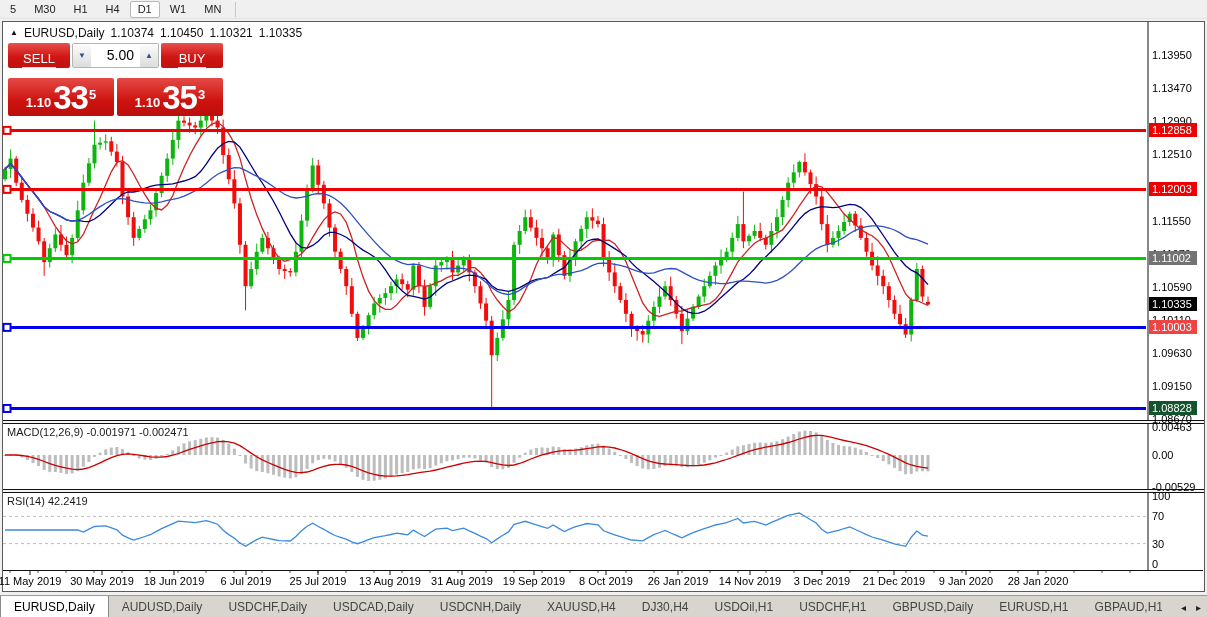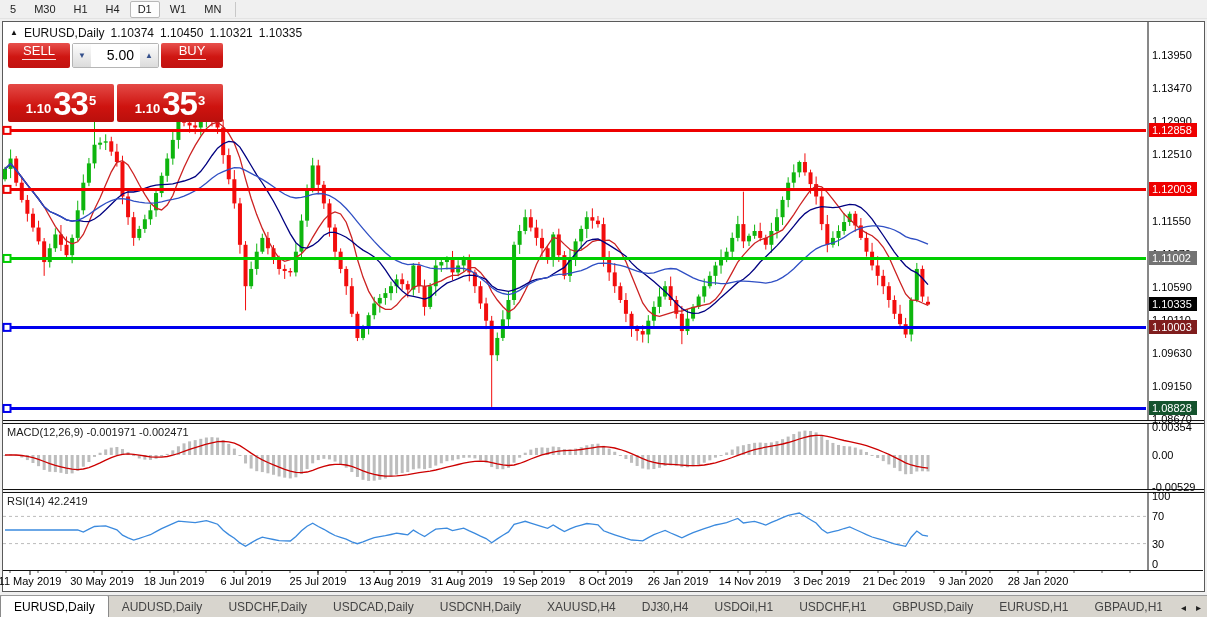--- a/index.html
+++ b/index.html
@@ -20,28 +20,28 @@
   #chart-svg { position:absolute; left:0; top:0; width:1207px; height:617px; pointer-events:none; }
 
   #ohlc-header { position:absolute; left:10px; top:26px; font-size:12px; color:#111;
     display:flex; gap:6px; align-items:center; white-space:nowrap; }
   #ohlc-header .tri { font-size:8px; position:relative; top:-1px; }
 
   
   #trade-widget { position:absolute; left:8px; top:43px; width:215px; }
   #tw-top { display:flex; height:25px; }
   .tw-btn { width:62px; background:linear-gradient(180deg,#e8514d 0%,#cf1612 55%,#c11210 100%);
-    color:#fff; font-size:13px; display:flex; align-items:flex-start; justify-content:center;
+    color:#fff; font-size:13px; display:flex; align-items:flex-end; justify-content:center;
     border-radius:2px; cursor:pointer; }
   .tw-btn span { border-bottom:1px solid rgba(255,255,255,.85); padding:0 1px 1px; }
   #tw-spin { flex:1; display:flex; border:1px solid #b5b5b5; background:#fff; margin:0 2px; border-radius:2px; }
   .spin-btn { width:18px; background:linear-gradient(180deg,#fdfdfd,#dcdcdc); color:#35508c;
     font-size:8px; display:flex; align-items:center; justify-content:center; cursor:pointer; }
   #tw-spin .vol { flex:1; text-align:right; font-size:14px; color:#000; padding:3px 6px 0 0; }
-  #tw-prices { display:flex; margin-top:16px; height:38px; }
+  #tw-prices { display:flex; margin-top:10px; height:38px; }
   .px-box { width:106px; background:linear-gradient(180deg,#e44a46 0%,#ce130f 60%,#ba0f0c 100%);
     color:#fff; display:flex; align-items:flex-end; justify-content:center; border-radius:2px;
     padding-bottom:3px; cursor:pointer; }
   .px-box + .px-box { margin-left:3px; }
   .px-small { font-size:13px; font-weight:bold; margin-right:2px; line-height:20px; }
   .px-big  { font-size:33px; font-weight:bold; line-height:30px; letter-spacing:-1px; }
   .px-sup  { font-size:13px; font-weight:bold; line-height:34px; align-self:flex-start; margin-left:1px; }
 
   
   .scale-tick { position:absolute; left:1152px; font-size:11px; color:#000; height:12px; line-height:12px; }
@@ -781,22 +781,22 @@
 <div class="scale-tick" style="top:215px">1.11550</div>
 <div class="scale-tick" style="top:248px">1.11070</div>
 <div class="scale-tick" style="top:281px">1.10590</div>
 <div class="scale-tick" style="top:314px">1.10110</div>
 <div class="scale-tick" style="top:347px">1.09630</div>
 <div class="scale-tick" style="top:380px">1.09150</div>
 <div class="scale-tick" style="top:413px">1.08670</div>
 <div class="price-badge" style="top:123px;background:#ee0000">1.12858</div>
 <div class="price-badge" style="top:182px;background:#ee0000">1.12003</div>
 <div class="price-badge" style="top:251px;background:#737373">1.11002</div>
-<div class="price-badge" style="top:320px;background:#7f1d1d">1.10003</div>
+<div class="price-badge" style="top:320px;background:#ef4444">1.10003</div>
 <div class="price-badge" style="top:401px;background:#14532d">1.08828</div>
 <div class="price-badge" style="top:297px;background:#000000">1.10335</div>
-<div class="pane-val" style="top:421px">0.00354</div>
+<div class="pane-val" style="top:421px">0.00463</div>
 <div class="pane-val" style="top:449px">0.00</div>
 <div class="pane-val" style="top:481px">-0.00529</div>
 <div class="pane-val" style="top:490px">100</div>
 <div class="pane-val" style="top:510px">70</div>
 <div class="pane-val" style="top:538px">30</div>
 <div class="pane-val" style="top:558px">0</div>
 
 </body></html>

